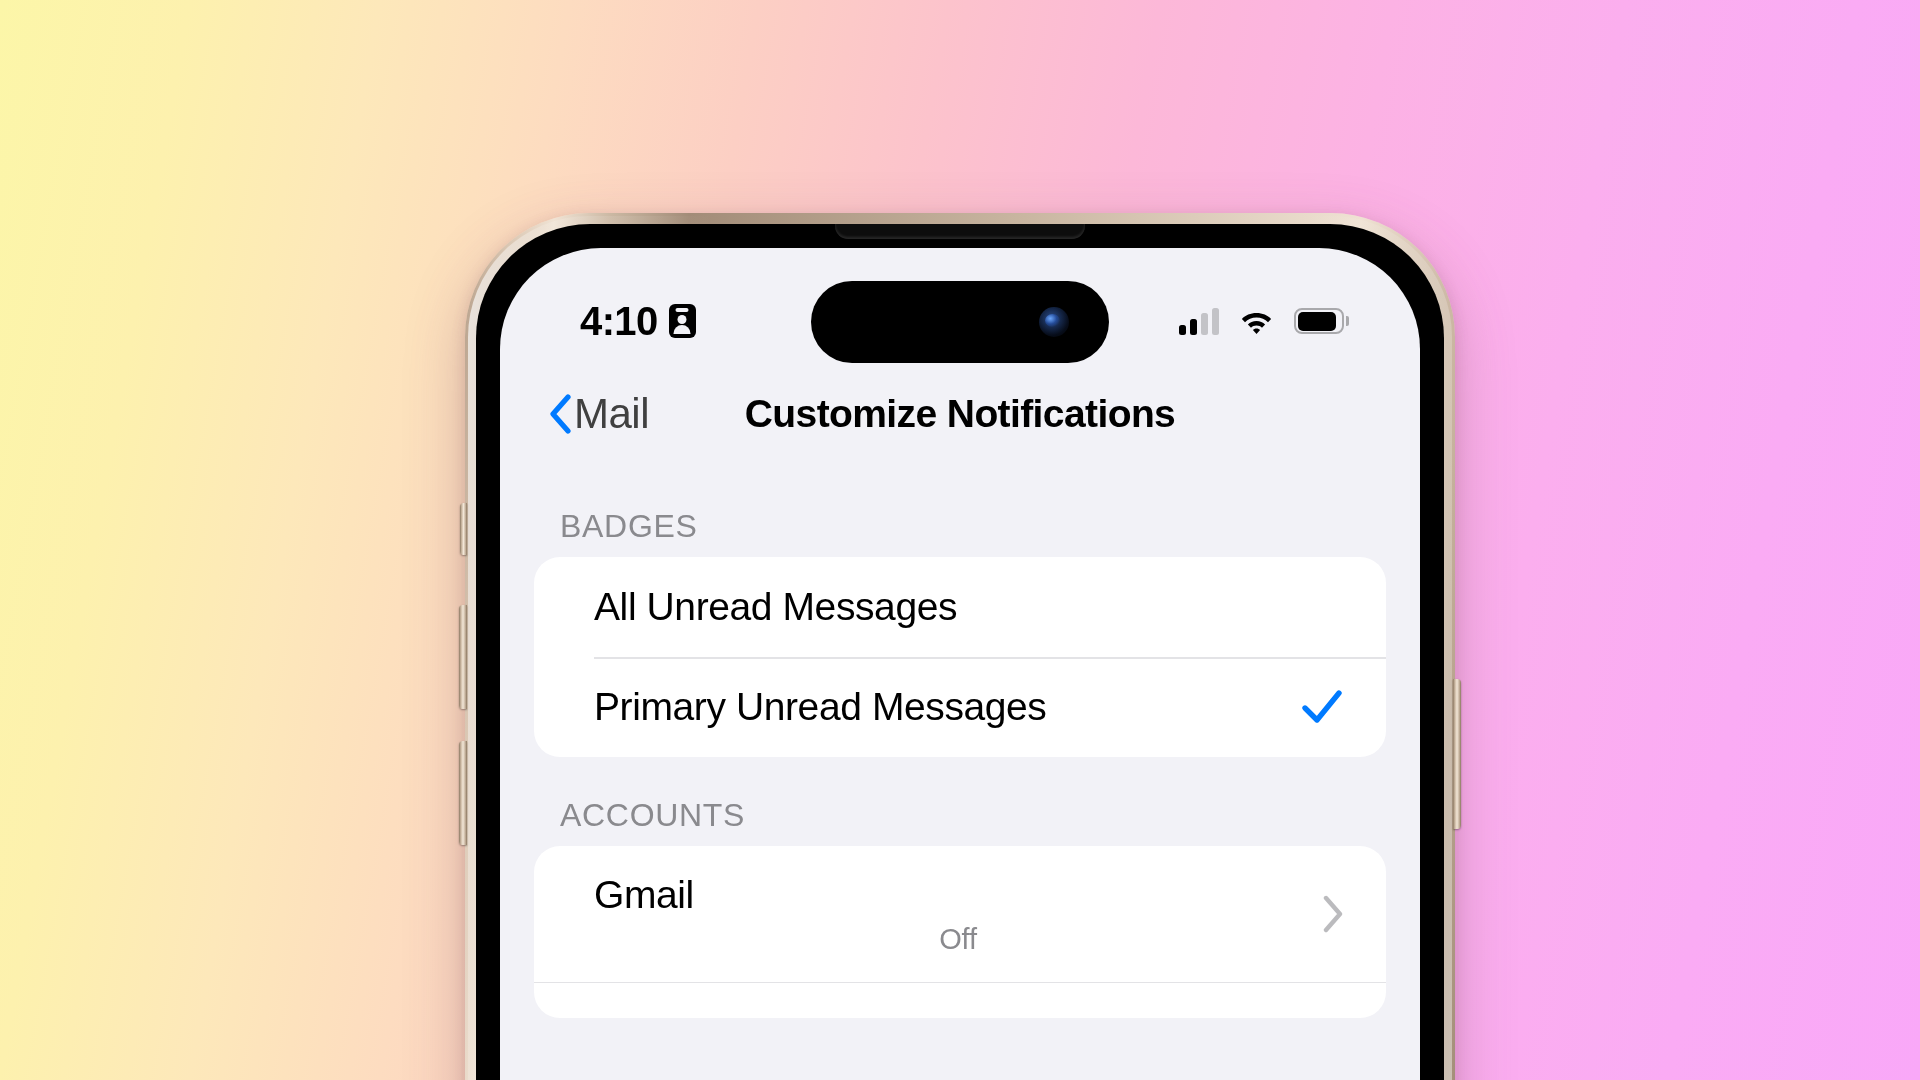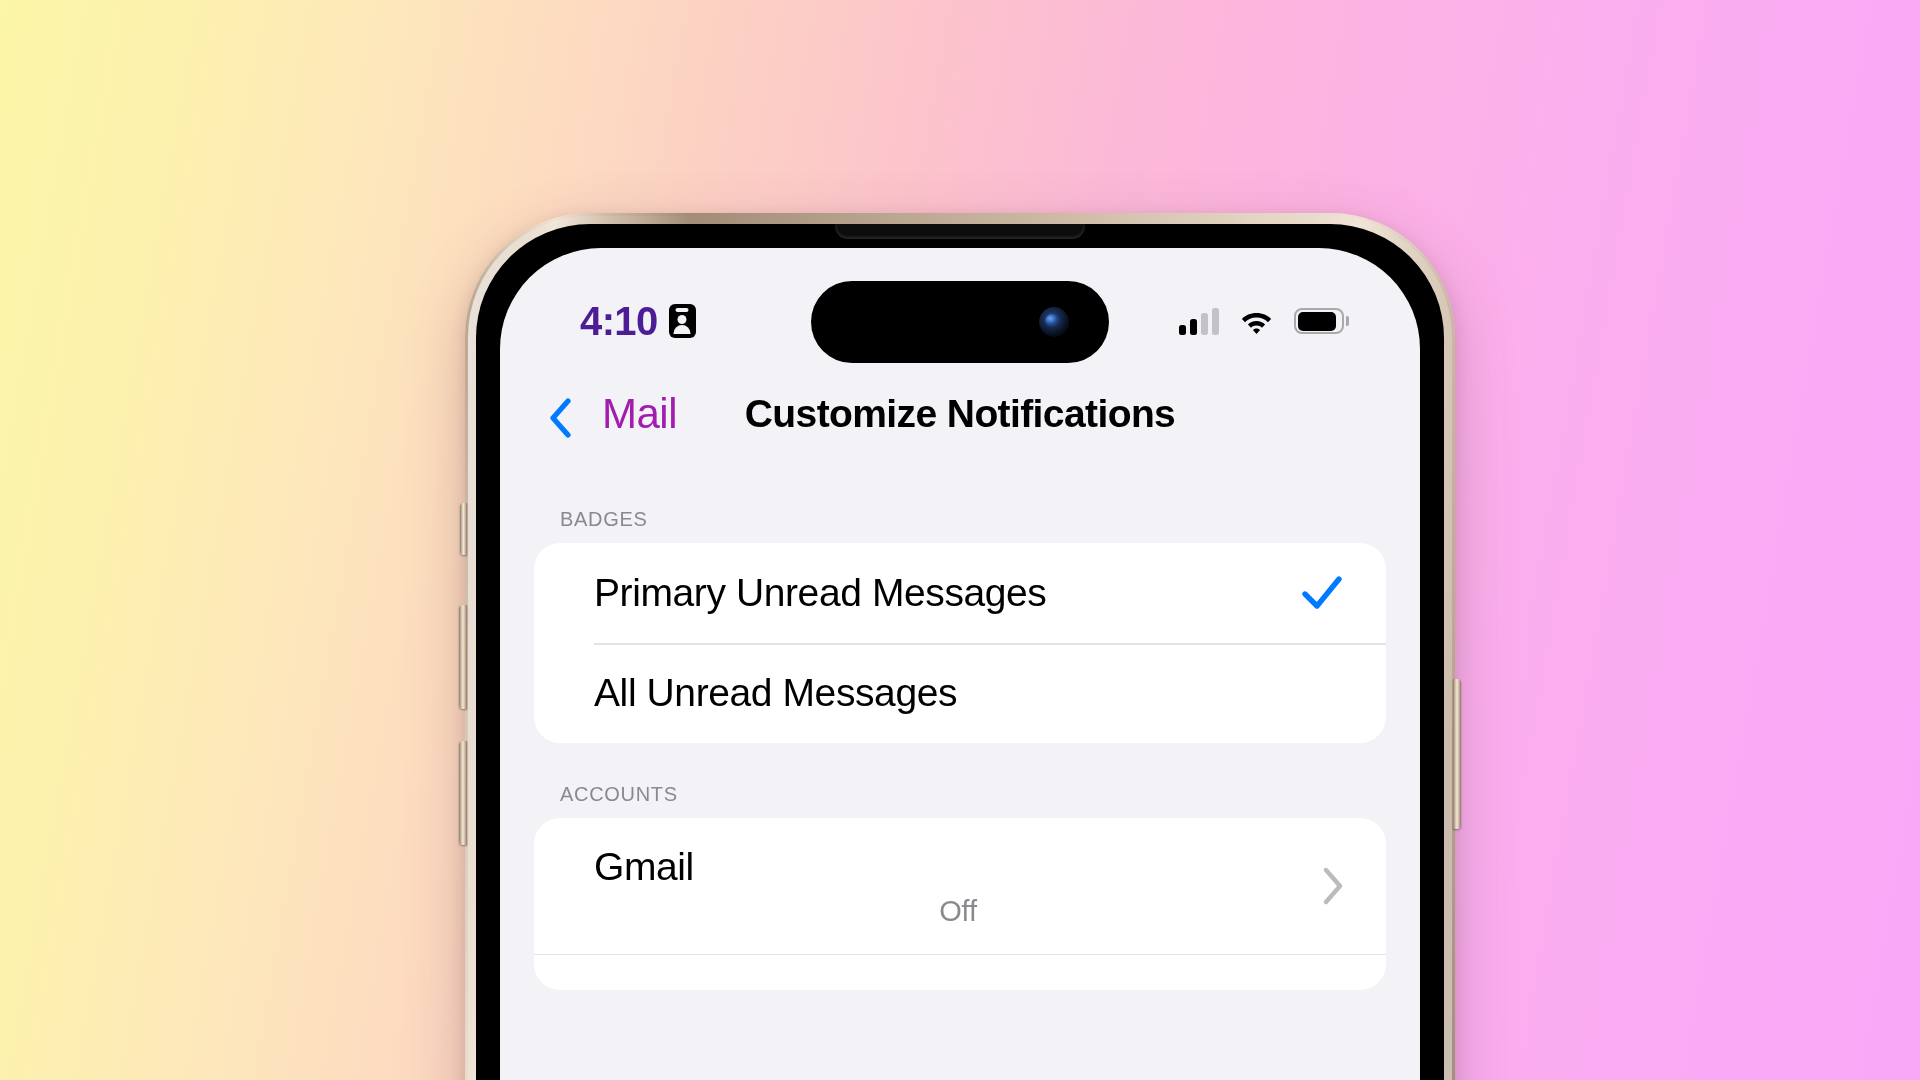--- a/index.html
+++ b/index.html
@@ -73,21 +73,21 @@
   .btn-voldn  { left:-6px; top:528px;  width:8px;  height:104px; border-radius:4px 0 0 4px; }
   .btn-power  { right:-6px; top:466px; width:8px;  height:150px; border-radius:0 4px 4px 0; }
 
   
   .statusbar {
     position:absolute; top:0; left:0; right:0; height:112px;
     display:flex; align-items:center;
     padding:34px 58px 0 58px;
   }
   .sb-left { display:flex; align-items:center; gap:11px; flex:1; padding-left:22px; }
-  .sb-time { font-size:40px; font-weight:700; color:#4c1d95; letter-spacing:-.6px; }
+  .sb-time { font-size:40px; font-weight:700; color:#000000; letter-spacing:-.6px; }
   .id-badge { width:27px; height:34px; position:relative; }
   .id-badge .card {
     position:absolute; inset:0; background:#000; border-radius:6px;
   }
   .id-badge .clip {
     position:absolute; left:50%; transform:translateX(-50%); top:4px;
     width:13px; height:4px; background:#F2F2F7; border-radius:2px;
   }
   .id-badge .head {
     position:absolute; left:50%; transform:translateX(-50%); top:11px;
@@ -139,33 +139,33 @@
     background:radial-gradient(ellipse at 35% 35%,
       rgba(110,170,255,.95) 0%, rgba(40,90,190,.55) 45%, rgba(0,0,0,0) 75%);
   }
   
   .navbar {
     position:absolute; top:112px; left:0; right:0; height:108px;
     display:flex; align-items:center;
   }
   .nav-back {
     position:absolute; left:48px;
-    display:flex; align-items:flex-end; gap:30px;
-    color:#a21caf; cursor:pointer;
+    display:flex; align-items:center; gap:2px;
+    color:#404040; cursor:pointer;
   }
   .chev-back { width:24px; height:40px; flex:none; }
   .nav-back-label { font-size:42px; letter-spacing:-.5px; }
   .nav-title {
     width:100%; text-align:center;
     font-size:39px; font-weight:700; color:#000; letter-spacing:-.6px;
   }
   
   .content { position:absolute; top:220px; left:0; right:0; bottom:0; }
   .sect-header {
-    font-size:20px; color:#8A8A8E; letter-spacing:.7px;
+    font-size:32px; color:#8A8A8E; letter-spacing:.7px;
     padding:40px 8px 12px 60px; text-transform:uppercase;
   }
   .card-group {
     margin:0 34px; background:#fff; border-radius:26px; overflow:hidden;
   }
   .row {
     position:relative; display:flex; align-items:center;
     min-height:100px; padding:0 42px 0 60px; cursor:pointer;
   }
   .row + .row::before {
@@ -254,35 +254,35 @@
         <div class="nav-title">Customize Notifications</div>
       </div>
 
       <div class="content">
 
         <div class="sect-header">BADGES</div>
         <div class="card-group">
 
           <div class="row">
             <span class="row-texts">
+              <span class="row-title">All Unread Messages</span>
+            </span>
+          </div>
+
+          <div class="row">
+            <span class="row-texts">
               <span class="row-title">Primary Unread Messages</span>
             </span>
             <span class="check">
               <svg viewBox="0 0 44 44" width="44" height="44" aria-hidden="true">
                 <path d="M5 23 L17 35 L39 8" fill="none" stroke="#007AFF" stroke-width="5.4" stroke-linecap="round" stroke-linejoin="round"></path>
               </svg>
             </span>
           </div>
 
-          <div class="row">
-            <span class="row-texts">
-              <span class="row-title">All Unread Messages</span>
-            </span>
-          </div>
-
         </div>
 
         <div class="sect-header">ACCOUNTS</div>
         <div class="card-group">
 
           <div class="row row-tall">
             <span class="row-texts">
               <span class="row-title">Gmail</span>
               <span class="row-sub">Off</span>
             </span>

